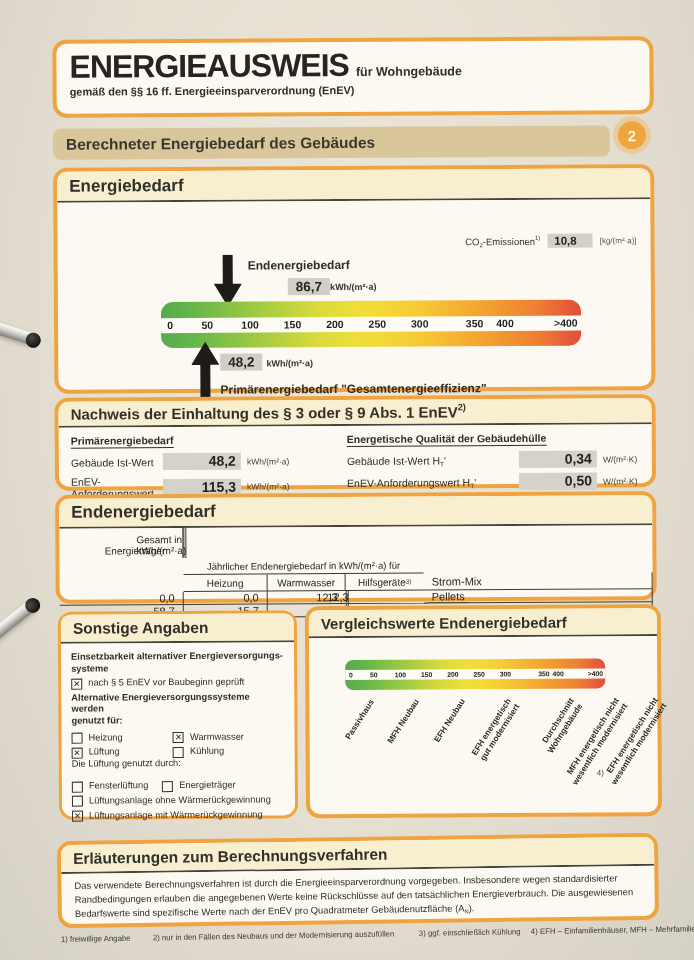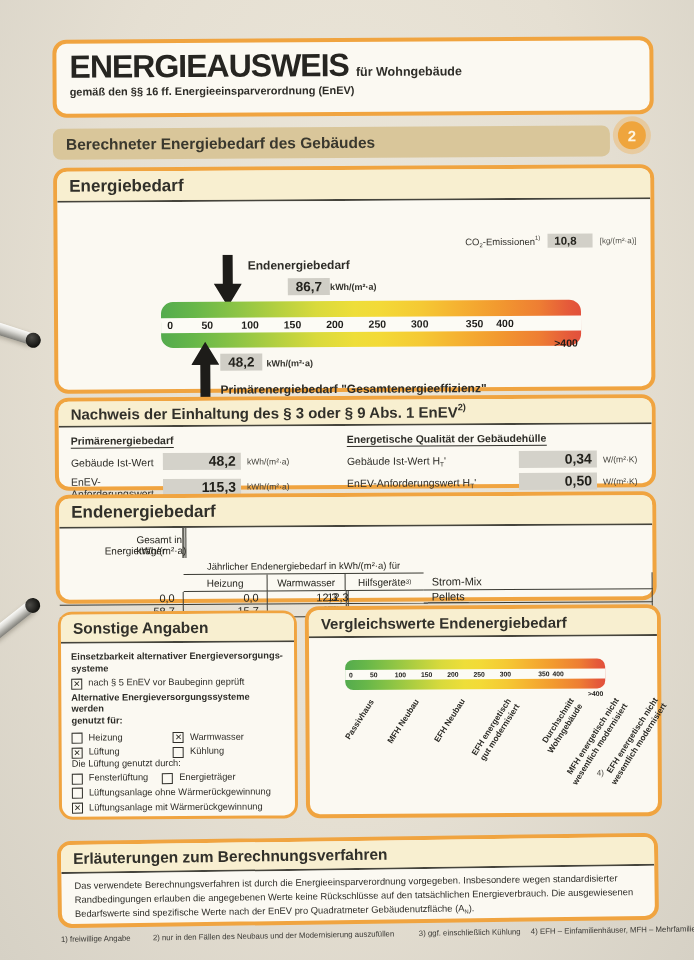--- a/index.html
+++ b/index.html
@@ -59,21 +59,21 @@
     background:linear-gradient(90deg,#54ab4e 0%,#67b749 8%,#8cc445 18%,#b5d040 28%,#d9da3c 37%,#eede39 46%,#f3da37 52%,#f5c934 62%,#f5b131 71%,#f29a2f 80%,#ee7e33 90%,#e55a3a 97%,#e2503c 100%);
   }
   .big-scale{left:103px;top:100px;width:420px;height:46px;}
   .tick-strip{position:absolute;left:0;right:0;background:#fcfbf5;}
   .big-scale .tick-strip{top:15.5px;height:15px;}
   .tick{position:absolute;top:50%;transform:translate(-50%,-50%);font-weight:bold;color:#1e1d1a;}
   .big-scale .tick{font-size:10.5px;}
   .t0{left:1.5%;transform:translate(0,-50%);}
   .t1{left:11%;} .t2{left:21.2%;} .t3{left:31.3%;} .t4{left:41.4%;} .t5{left:51.5%;}
   .t6{left:61.6%;} .t7{left:71.8%;margin-left:12px;} .t8{left:81.9%;}
-  .t9{left:auto;right:0.8%;transform:translate(0,-50%);margin-top:20px;}
+  .t9{left:auto;right:0.8%;transform:translate(0,-50%);}
 
   
   .box-nachweis{left:55px;top:396px;width:601px;height:93px;}
   .box-nachweis .box-head{font-size:15px;padding-top:4px;padding-bottom:3px;}
   .nw-col{position:absolute;top:3px;}
   .nw-left{left:12px;width:222px;}
   .nw-right{left:288px;width:302px;}
   .nw-title{display:inline-block;font-size:10.5px;font-weight:bold;border-bottom:1.2px solid #2f2e29;padding-bottom:1px;}
   .nw-row{display:flex;align-items:center;margin-top:5px;}
   .nw-label{flex:1;font-size:10.5px;}
@@ -103,21 +103,21 @@
   
   .box-sonstige{left:57px;top:610px;width:239px;height:208px;border-width:3.5px;}
   .box-sonstige .box-head{font-size:15.5px;}
   .sa-body{padding:5px 10px 0 10px;font-size:9.3px;line-height:1.25;}
   .sa-bold{font-weight:bold;white-space:pre-line;margin-top:3px;}
   .cbrow{display:flex;align-items:center;margin-top:3px;}
   .cb{width:9px;height:9px;border:1.2px solid #2f2e29;margin-right:6px;flex:none;
       display:inline-flex;align-items:center;justify-content:center;
       font-size:8.5px;font-weight:bold;line-height:1;color:#26251f;}
   .cb-grid{display:grid;grid-template-columns:1fr 1.1fr;margin-top:2px;}
-  .cb-pair{display:flex;gap:0;}
+  .cb-pair{display:flex;gap:0;margin-top:8px;}
   .cb-pair .cbrow{margin-right:14px;}
 
   
   .box-vergleich{left:304px;top:606px;width:356px;height:212px;}
   .box-vergleich .box-head{font-size:15px;}
   .small-scale{left:36px;top:22px;width:260px;height:30px;border-radius:8px;position:absolute;}
   .small-scale .tick-strip{top:10px;height:10px;}
   .small-scale .tick{font-size:6.8px;}
   .vlabels{position:absolute;left:0;right:0;top:58px;height:118px;}
   .rlabel{

